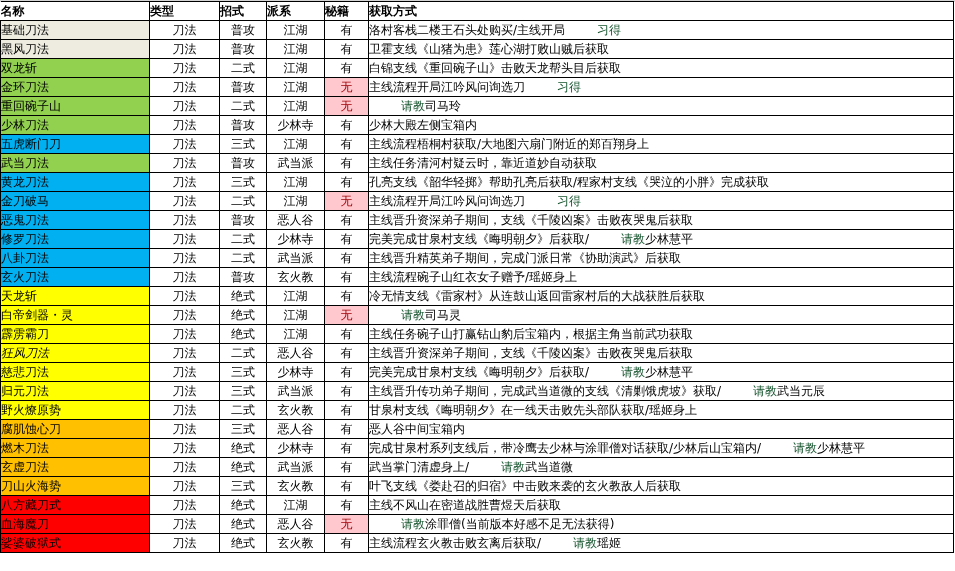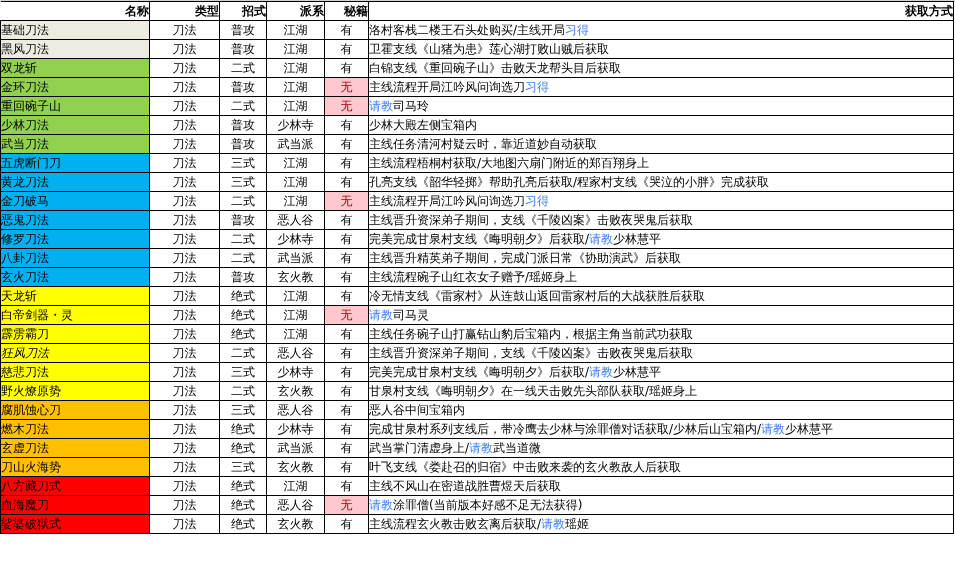--- a/index.html
+++ b/index.html
@@ -10,27 +10,27 @@
     border-collapse:collapse; table-layout:fixed;
     width:953px;
     font-family:"DejaVu Sans", sans-serif;
     font-size:12px; color:#000;
   }
   table.sheet td, table.sheet th {
     border:1px solid #000;
     height:18px; line-height:17px;
     padding:0; white-space:nowrap; overflow:hidden;
   }
-  table.sheet th { font-weight:bold; text-align:right; background:#fff; font-size:12px; }
+  table.sheet th { font-weight:bold; text-align:left; background:#fff; font-size:12px; }
   table.sheet th.c-name { border-left:none; }
   td.c-name { text-align:left; border-left:none; }
   td.center { text-align:center; }
   td.method { text-align:left; padding-left:3px; }
   td.none { background:#ffc7ce; color:#9c0006; }
-  .red { color:#3b82f6; }
+  .red { color:#14532d;padding-left:32px; }
   col.w-name { width:149px; }
   col.w-type { width:70px; }
   col.w-style { width:47px; }
   col.w-school { width:58px; }
   col.w-secret { width:44px; }
   col.w-method { width:585px; }
 </style>
 </head>
 <body>
 
@@ -98,36 +98,36 @@
       </tr>
       <tr>
         <td class="c-name" style="background: rgb(146, 208, 80);">少林刀法</td>
         <td class="center">刀法</td>
         <td class="center">普攻</td>
         <td class="center">少林寺</td>
         <td class="center">有</td>
         <td class="method"><span>少林大殿左侧宝箱内</span></td>
       </tr>
       <tr>
+        <td class="c-name" style="background: rgb(0, 176, 240);">五虎断门刀</td>
+        <td class="center">刀法</td>
+        <td class="center">三式</td>
+        <td class="center">江湖</td>
+        <td class="center">有</td>
+        <td class="method"><span>主线流程梧桐村获取/大地图六扇门附近的郑百翔身上</span></td>
+      </tr>
+      <tr>
         <td class="c-name" style="background: rgb(146, 208, 80);">武当刀法</td>
         <td class="center">刀法</td>
         <td class="center">普攻</td>
         <td class="center">武当派</td>
         <td class="center">有</td>
         <td class="method"><span>主线任务清河村疑云时，靠近道妙自动获取</span></td>
       </tr>
       <tr>
-        <td class="c-name" style="background: rgb(0, 176, 240);">五虎断门刀</td>
-        <td class="center">刀法</td>
-        <td class="center">三式</td>
-        <td class="center">江湖</td>
-        <td class="center">有</td>
-        <td class="method"><span>主线流程梧桐村获取/大地图六扇门附近的郑百翔身上</span></td>
-      </tr>
-      <tr>
         <td class="c-name" style="background: rgb(0, 176, 240); margin-left: 31px;">黄龙刀法</td>
         <td class="center">刀法</td>
         <td class="center">三式</td>
         <td class="center">江湖</td>
         <td class="center">有</td>
         <td class="method"><span>孔亮支线《韶华轻掷》帮助孔亮后获取/程家村支线《哭泣的小胖》完成获取</span></td>
       </tr>
       <tr>
         <td class="c-name" style="background: rgb(0, 176, 240);">金刀破马</td>
         <td class="center">刀法</td>
@@ -200,20 +200,28 @@
         <td class="center">有</td>
         <td class="method"><span>主线晋升资深弟子期间，支线《千陵凶案》击败夜哭鬼后获取</span></td>
       </tr>
       <tr>
         <td class="c-name" style="background: rgb(255, 255, 0);">慈悲刀法</td>
         <td class="center">刀法</td>
         <td class="center">三式</td>
         <td class="center">少林寺</td>
         <td class="center">有</td>
         <td class="method"><span>完美完成甘泉村支线《晦明朝夕》后获取/</span><span class="red">请教</span><span>少林慧平</span></td>
+      </tr>
+      <tr>
+        <td class="c-name" style="background: rgb(255, 255, 0);">归元刀法</td>
+        <td class="center">刀法</td>
+        <td class="center">三式</td>
+        <td class="center">武当派</td>
+        <td class="center">有</td>
+        <td class="method"><span>主线晋升传功弟子期间，完成武当道微的支线《清剿饿虎坡》获取/</span><span class="red">请教</span><span>武当元辰</span></td>
       </tr>
       <tr>
         <td class="c-name" style="background: rgb(255, 255, 0);">野火燎原势</td>
         <td class="center">刀法</td>
         <td class="center">二式</td>
         <td class="center">玄火教</td>
         <td class="center">有</td>
         <td class="method"><span>甘泉村支线《晦明朝夕》在一线天击败先头部队获取/瑶姬身上</span></td>
       </tr>
       <tr>

